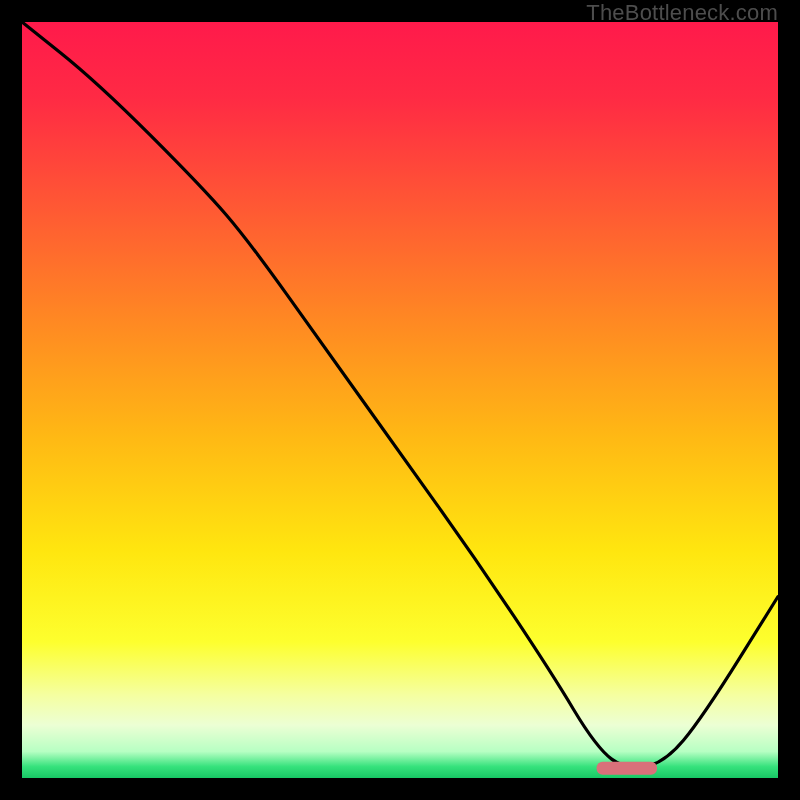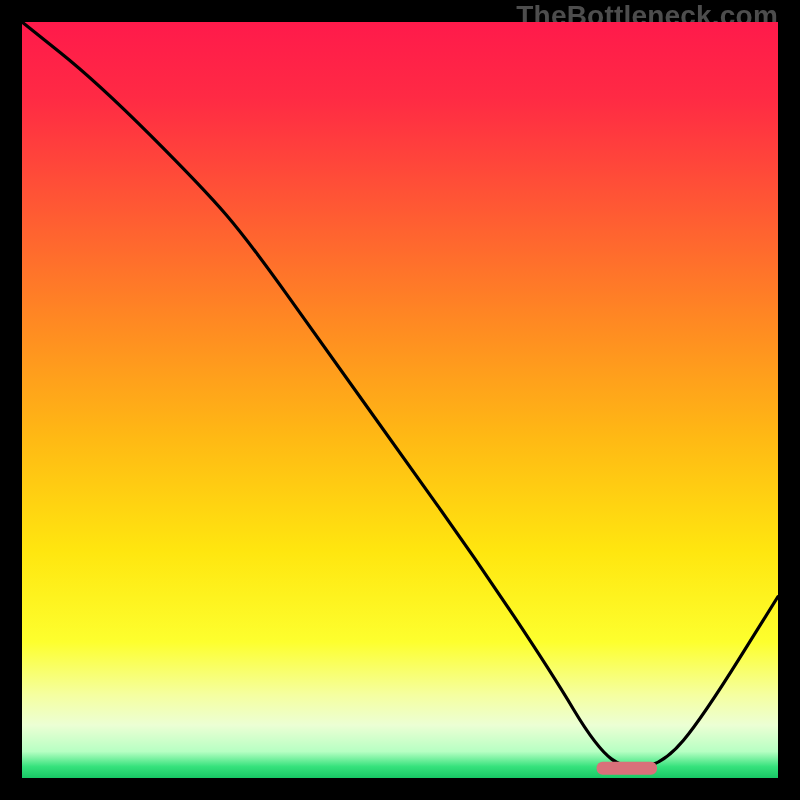--- a/index.html
+++ b/index.html
@@ -24,22 +24,22 @@
     left: 0;
     top: 0;
     width: 756px;
     height: 756px;
   }
   .watermark {
     position: absolute;
     top: 0px;
     right: 22px;
     color: #4d4d4d;
-    font-size: 28px;
-    font-weight: 700;
+    font-size: 22px;
+    font-weight: 400;
     letter-spacing: 0.2px;
     user-select: none;
   }
   svg { display: block; }
 </style>
 </head>
 <body>
 
 <div class="watermark">TheBottleneck.com</div>
 

